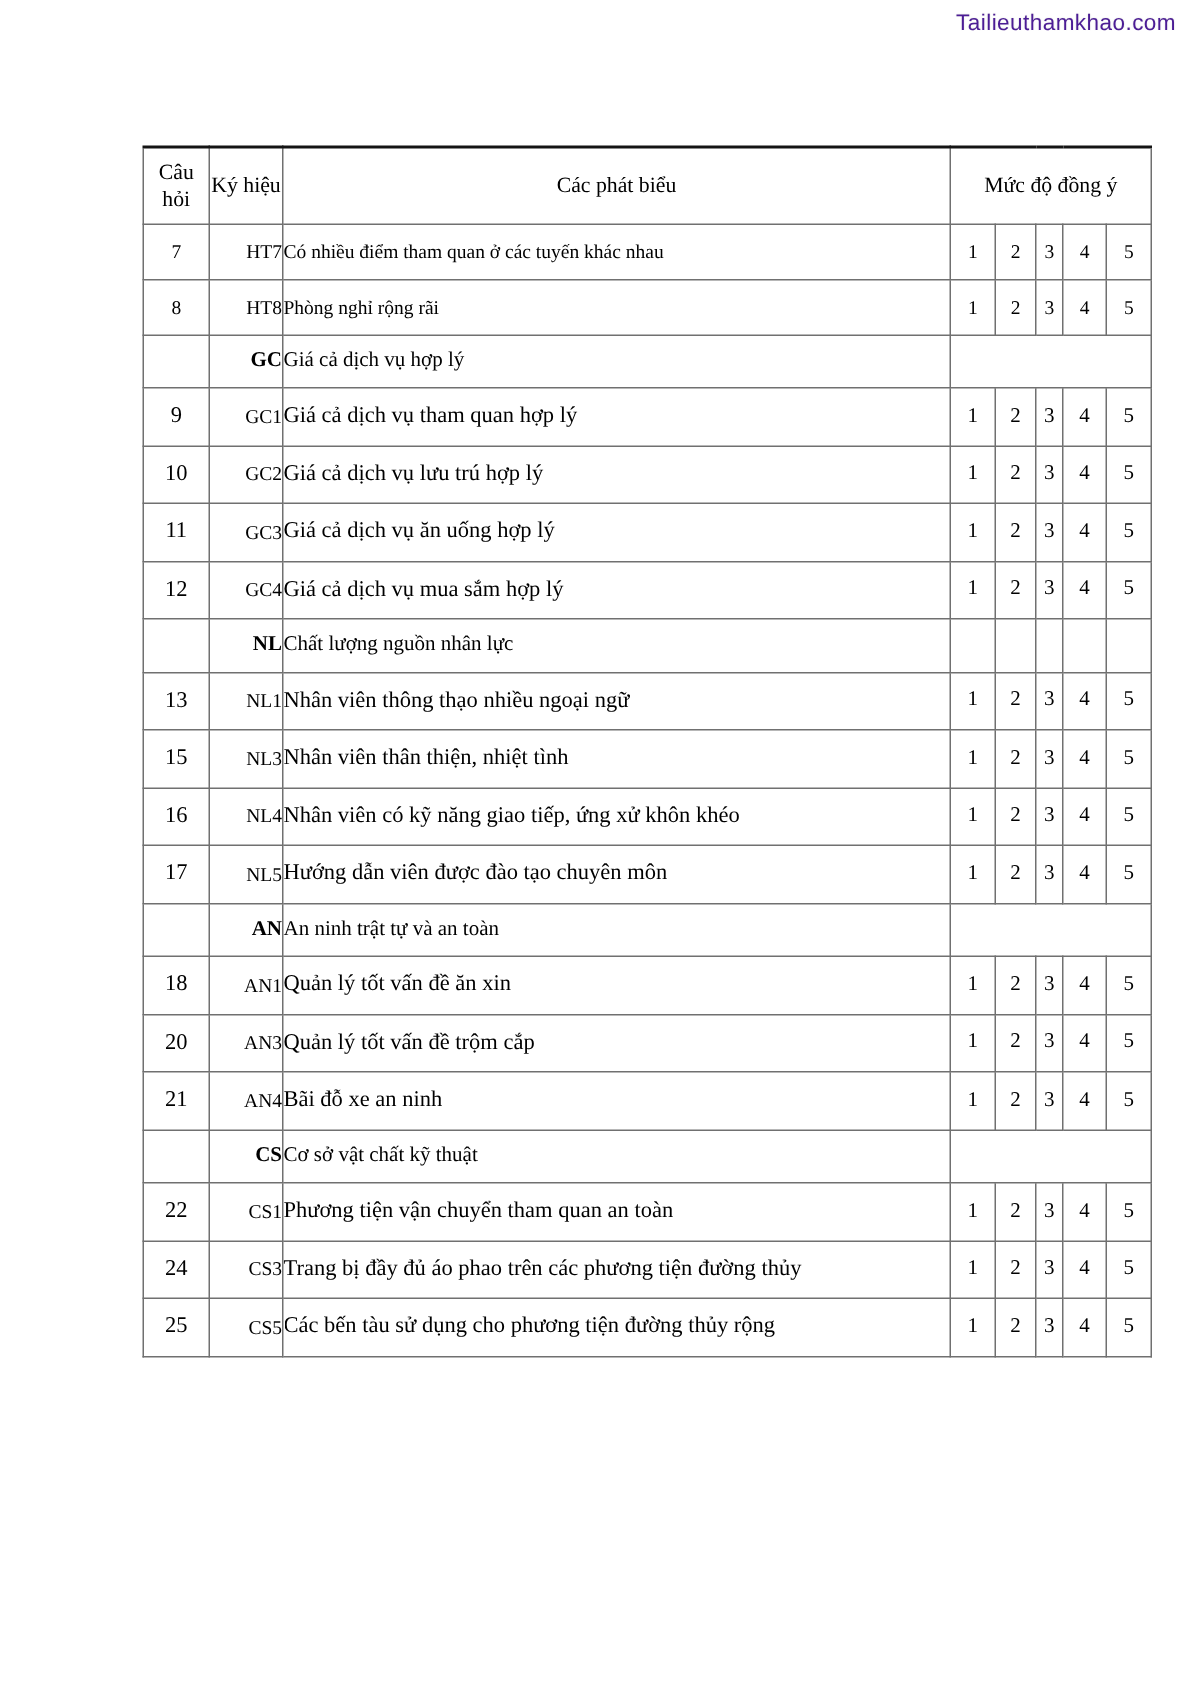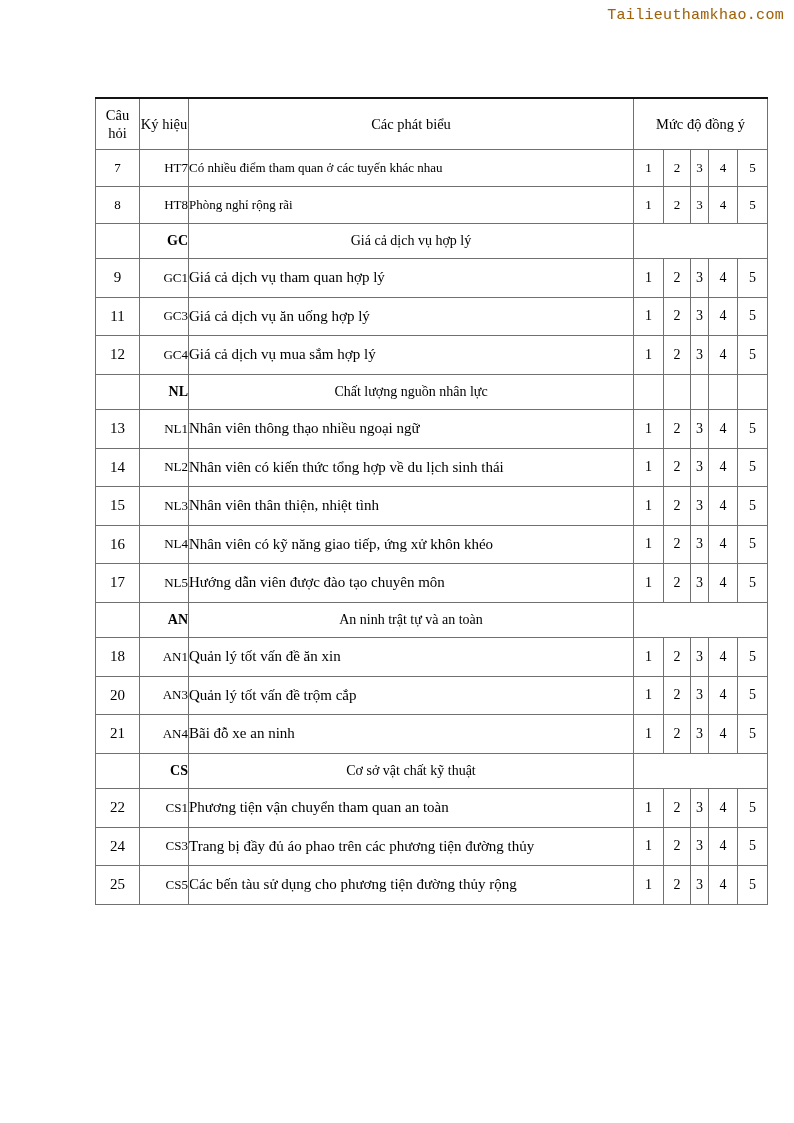--- a/index.html
+++ b/index.html
@@ -7,23 +7,23 @@
     width:794px;height:1123px;
     background:#ffffff;
     position:relative;
     font-family:"Liberation Serif","DejaVu Serif",serif;
     color:#000;
     overflow:hidden;
   }
   .watermark{
     position:absolute;
     top:7px;right:10px;
-    font-family:Liberation Mono, monospace;
+    font-family:Liberation Sans, sans-serif;
     font-size:15px;
-    color:#a16207;
+    color:#4c1d95;
     text-shadow:0 1px 0 #ffffff, 0 0 1px #cfcfcf;
     letter-spacing:0.3px;
   }
   table.survey{
     position:absolute;
     left:95px;top:97px;
     width:672px;
     border-collapse:collapse;
     table-layout:fixed;
     border:1.5px solid #3a3a3a;
@@ -63,21 +63,20 @@
   .c-rate{
     text-align:center;
     font-size:14px;
   }
   tr.row-small .c-stmt{font-size:13px;}
   tr.row-small .c-no{font-size:13px;}
   tr.row-small .c-rate{font-size:13px;}
   .section-title{
     font-weight:bold;
     font-size:14px;
-    text-align:center;
     padding-left:0;
   }
   .c-code.bold{
     font-weight:bold;
     font-size:14px;
   }
   .v-bottom{
     vertical-align:bottom;
     padding-bottom:3px;
     border-radius:15px;
@@ -138,20 +137,30 @@
         <td class="c-no">9</td>
         <td class="c-code">GC1</td>
         <td class="c-stmt">Giá cả dịch vụ tham quan hợp lý</td>
         <td class="c-rate">1</td>
         <td class="c-rate">2</td>
         <td class="c-rate">3</td>
         <td class="c-rate">4</td>
         <td class="c-rate">5</td>
       </tr>
       <tr class="row-item">
+        <td class="c-no">10</td>
+        <td class="c-code">GC2</td>
+        <td class="c-stmt">Giá cả dịch vụ lưu trú hợp lý</td>
+        <td class="c-rate">1</td>
+        <td class="c-rate">2</td>
+        <td class="c-rate">3</td>
+        <td class="c-rate">4</td>
+        <td class="c-rate">5</td>
+      </tr>
+      <tr class="row-item">
         <td class="c-no">11</td>
         <td class="c-code">GC3</td>
         <td class="c-stmt">Giá cả dịch vụ ăn uống hợp lý</td>
         <td class="c-rate">1</td>
         <td class="c-rate">2</td>
         <td class="c-rate">3</td>
         <td class="c-rate">4</td>
         <td class="c-rate">5</td>
       </tr>
       <tr class="row-item">
@@ -171,30 +180,20 @@
         <td class="c-rate"></td>
         <td class="c-rate"></td>
         <td class="c-rate"></td>
         <td class="c-rate"></td>
         <td class="c-rate"></td>
       </tr>
       <tr class="row-item">
         <td class="c-no">13</td>
         <td class="c-code">NL1</td>
         <td class="c-stmt">Nhân viên thông thạo nhiều ngoại ngữ</td>
-        <td class="c-rate">1</td>
-        <td class="c-rate">2</td>
-        <td class="c-rate">3</td>
-        <td class="c-rate">4</td>
-        <td class="c-rate">5</td>
-      </tr>
-      <tr class="row-item">
-        <td class="c-no">14</td>
-        <td class="c-code">NL2</td>
-        <td class="c-stmt">Nhân viên có kiến thức tổng hợp về du lịch sinh thái</td>
         <td class="c-rate">1</td>
         <td class="c-rate">2</td>
         <td class="c-rate">3</td>
         <td class="c-rate">4</td>
         <td class="c-rate">5</td>
       </tr>
       <tr class="row-item">
         <td class="c-no">15</td>
         <td class="c-code">NL3</td>
         <td class="c-stmt">Nhân viên thân thiện, nhiệt tình</td>

